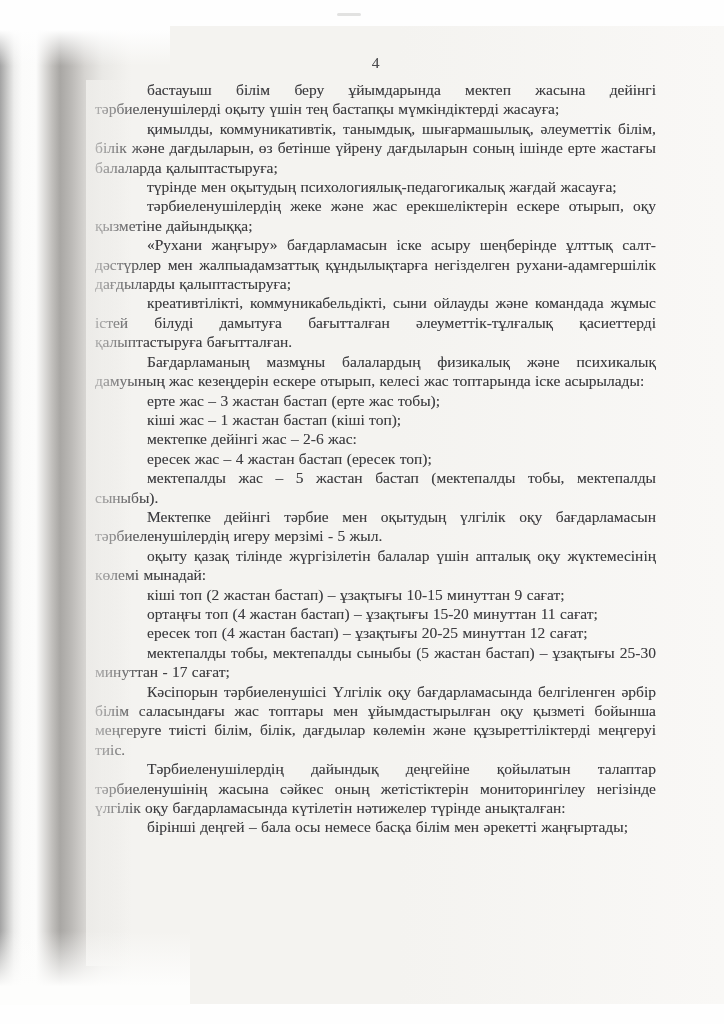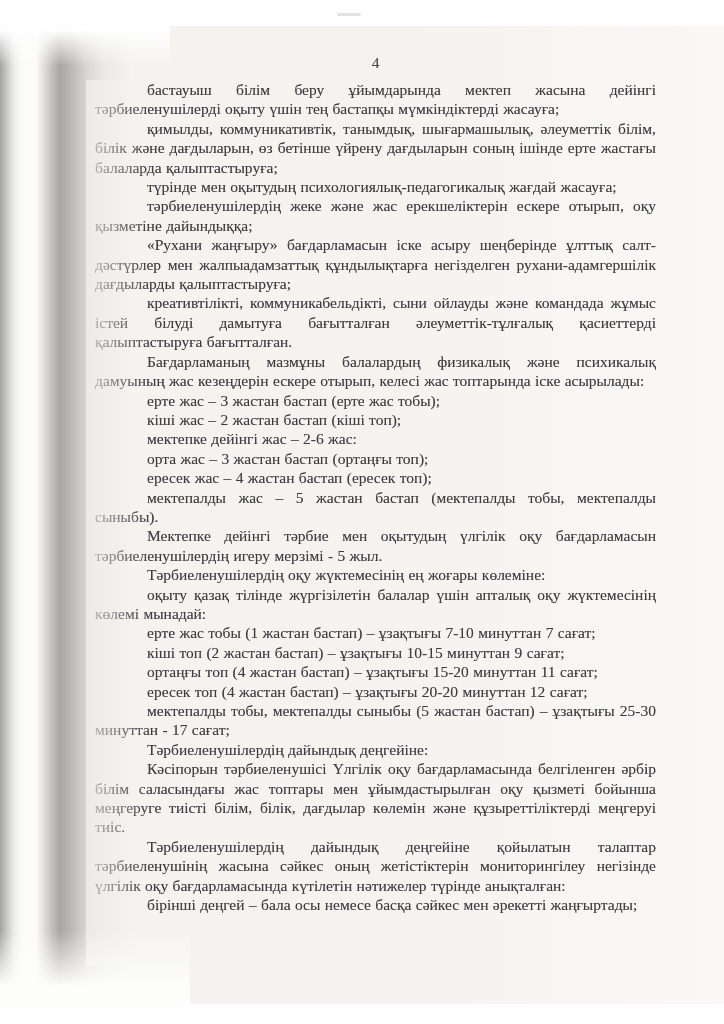--- a/index.html
+++ b/index.html
@@ -107,37 +107,33 @@
     <div class="page-number">4</div>
     <div class="text-block">
         <p class="para">бастауыш білім беру ұйымдарында мектеп жасына дейінгі тәрбиеленушілерді оқыту үшін тең бастапқы мүмкіндіктерді жасауға;</p>
         <p class="para">қимылды, коммуникативтік, танымдық, шығармашылық, әлеуметтік білім, білік және дағдыларын, өз бетінше үйрену дағдыларын соның ішінде ерте жастағы балаларда қалыптастыруға;</p>
         <p class="para">түрінде мен оқытудың психологиялық-педагогикалық жағдай жасауға;</p>
         <p class="para">тәрбиеленушілердің жеке және жас ерекшеліктерін ескере отырып, оқу қызметіне дайындыққа;</p>
         <p class="para">«Рухани жаңғыру» бағдарламасын іске асыру шеңберінде ұлттық салт-дәстүрлер мен жалпыадамзаттық құндылықтарға негізделген рухани-адамгершілік дағдыларды қалыптастыруға;</p>
         <p class="para">креативтілікті, коммуникабельдікті, сыни ойлауды және командада жұмыс істей білуді дамытуға бағытталған әлеуметтік-тұлғалық қасиеттерді қалыптастыруға бағытталған.</p>
         <p class="para">Бағдарламаның мазмұны балалардың физикалық және психикалық дамуының жас кезеңдерін ескере отырып, келесі жас топтарында іске асырылады:</p>
         <p class="para">ерте жас – 3 жастан бастап (ерте жас тобы);</p>
-        <p class="para">кіші жас – 2 жастан бастап (кіші топ);</p>
+        <p class="para">кіші жас – 1 жастан бастап (кіші топ);</p>
         <p class="para">мектепке дейінгі жас – 2-6 жас:</p>
-        <p class="para">орта жас – 3 жастан бастап (ортаңғы топ);</p>
         <p class="para">ересек жас – 4 жастан бастап (ересек топ);</p>
         <p class="para">мектепалды жас – 5 жастан бастап (мектепалды тобы, мектепалды сыныбы).</p>
         <p class="para">Мектепке дейінгі тәрбие мен оқытудың үлгілік оқу бағдарламасын тәрбиеленушілердің игеру мерзімі - 5 жыл.</p>
-        <p class="para">Тәрбиеленушілердің оқу жүктемесінің ең жоғары көлеміне:</p>
         <p class="para">оқыту қазақ тілінде жүргізілетін балалар үшін апталық оқу жүктемесінің көлемі мынадай:</p>
-        <p class="para">ерте жас тобы (1 жастан бастап) – ұзақтығы 7-10 минуттан 7 сағат;</p>
         <p class="para">кіші топ (2 жастан бастап) – ұзақтығы 10-15 минуттан 9 сағат;</p>
         <p class="para">ортаңғы топ (4 жастан бастап) – ұзақтығы 15-20 минуттан 11 сағат;</p>
-        <p class="para">ересек топ (4 жастан бастап) – ұзақтығы 20-20 минуттан 12 сағат;</p>
+        <p class="para">ересек топ (4 жастан бастап) – ұзақтығы 20-25 минуттан 12 сағат;</p>
         <p class="para">мектепалды тобы, мектепалды сыныбы (5 жастан бастап) – ұзақтығы 25-30 минуттан - 17 сағат;</p>
-        <p class="para">Тәрбиеленушілердің дайындық деңгейіне:</p>
         <p class="para">Кәсіпорын тәрбиеленушісі Үлгілік оқу бағдарламасында белгіленген әрбір білім саласындағы жас топтары мен ұйымдастырылған оқу қызметі бойынша меңгеруге тиісті білім, білік, дағдылар көлемін және құзыреттіліктерді меңгеруі тиіс.</p>
         <p class="para">Тәрбиеленушілердің дайындық деңгейіне қойылатын талаптар тәрбиеленушінің жасына сәйкес оның жетістіктерін мониторингілеу негізінде үлгілік оқу бағдарламасында күтілетін нәтижелер түрінде анықталған:</p>
-        <p class="para">бірінші деңгей – бала осы немесе басқа сәйкес мен әрекетті жаңғыртады;</p>
+        <p class="para">бірінші деңгей – бала осы немесе басқа білім мен әрекетті жаңғыртады;</p>
       </div>
     <div class="left-fade"></div>
     <div class="fade-top"></div>
     <div class="fade-bottom"></div>
   </div>
 
   <div class="artifact-dash"></div>
 
 </div>
 

